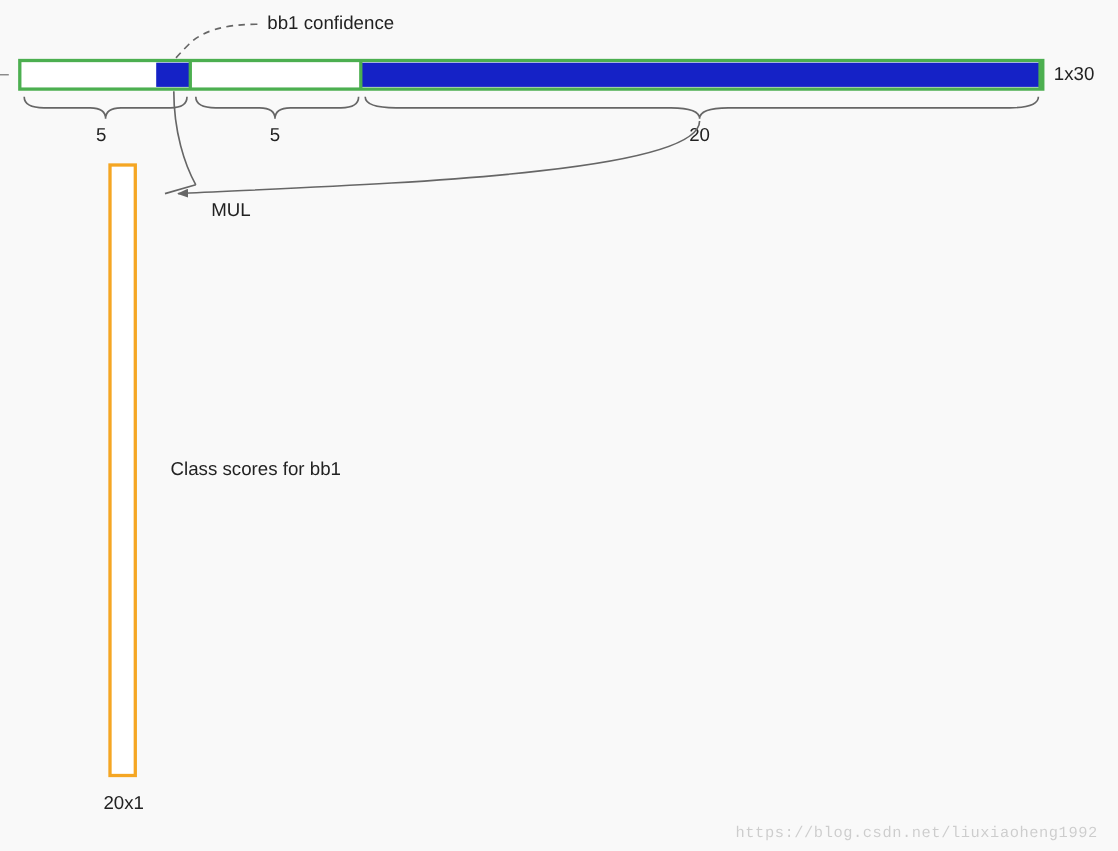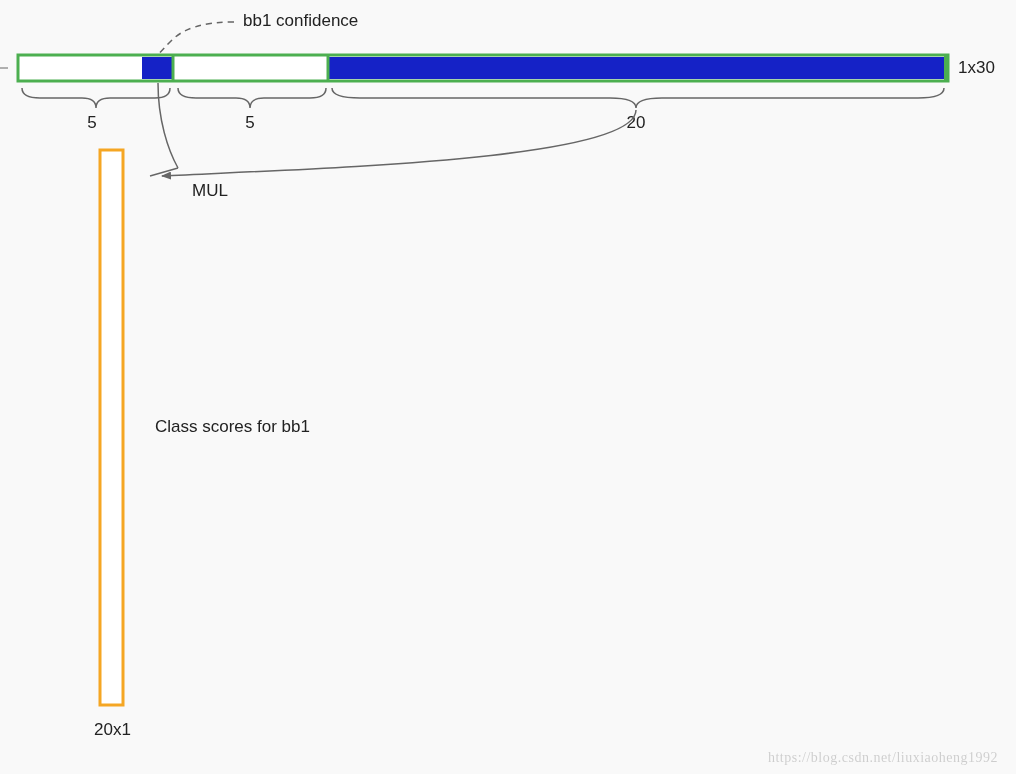--- a/index.html
+++ b/index.html
@@ -16,21 +16,21 @@
   }
   svg { display: block; }
   .lbl { font-size: 17px; fill: #222; }
   .watermark {
     position: absolute;
     right: 18px;
     bottom: 8px;
     font-size: 14px;
     color: rgba(0,0,0,0.18);
     letter-spacing: 0.5px;
-    font-family: Liberation Serif, serif;
+    font-family: Liberation Mono, monospace;
     user-select: none;
     text-shadow: 0 0 1px rgba(255,255,255,0.3);
   }
 </style>
 </head>
 <body>
 
 <svg width="1016" height="774" viewBox="0 0 1016 774">
 
   <defs>

